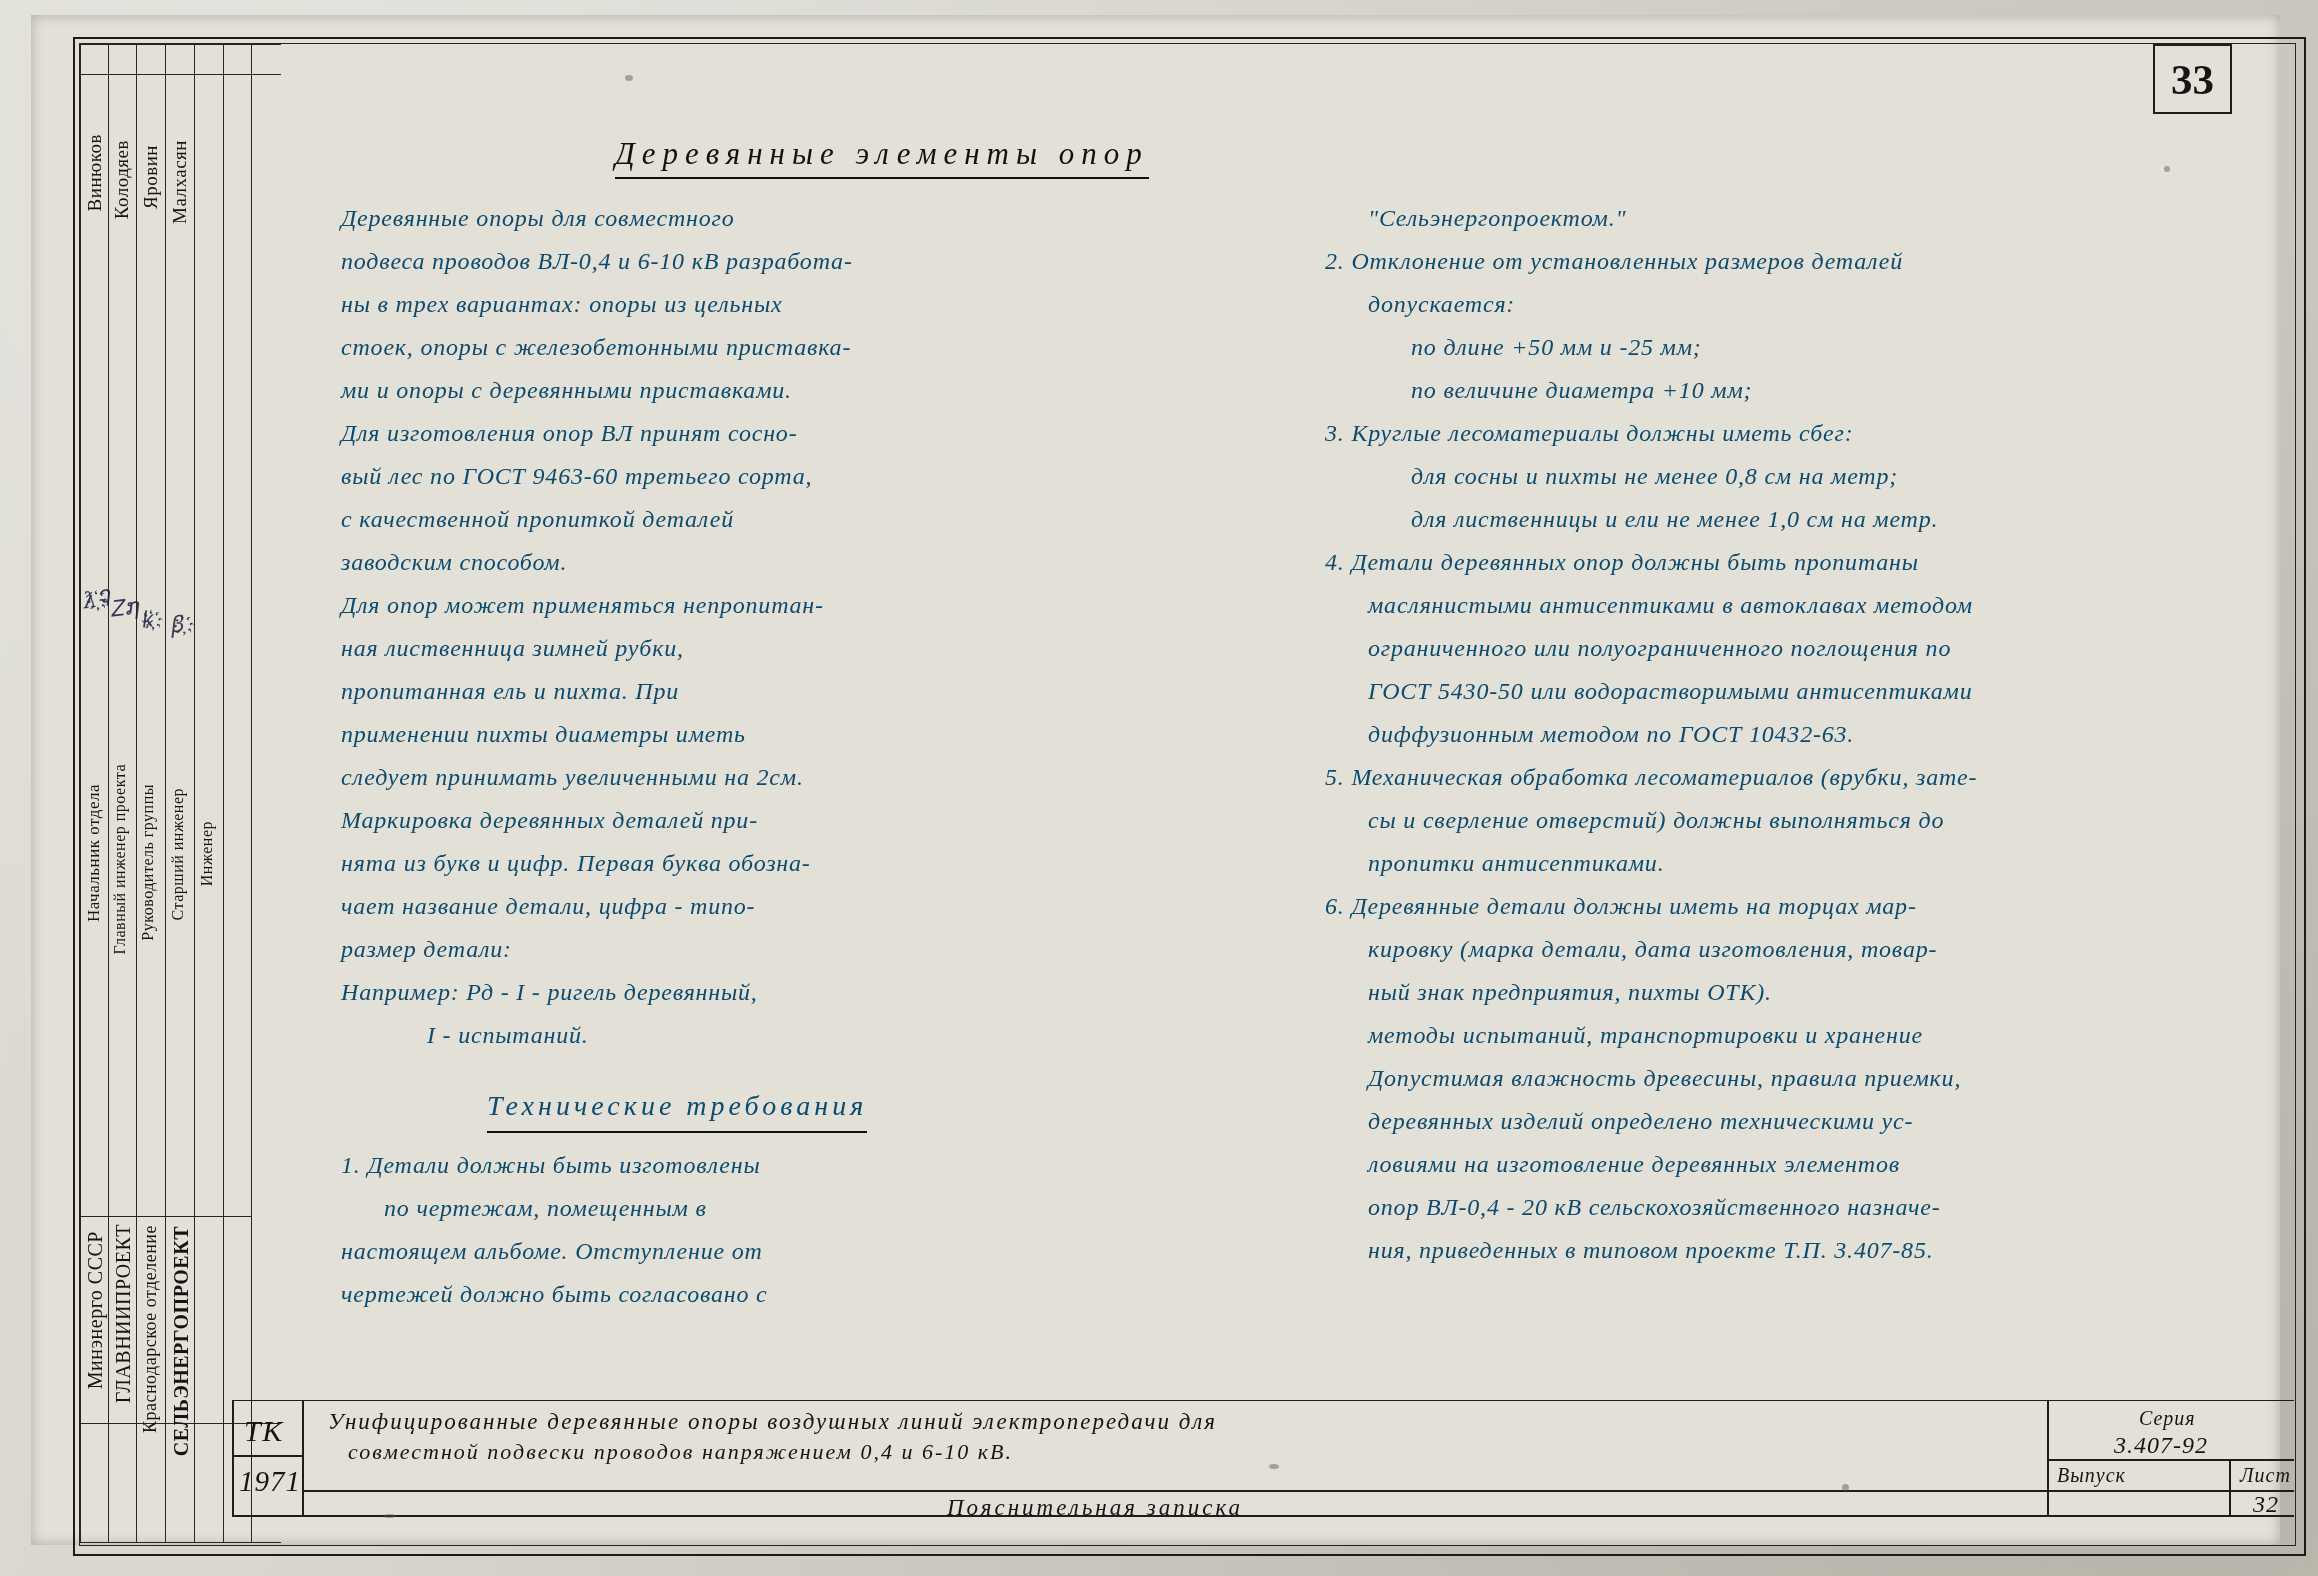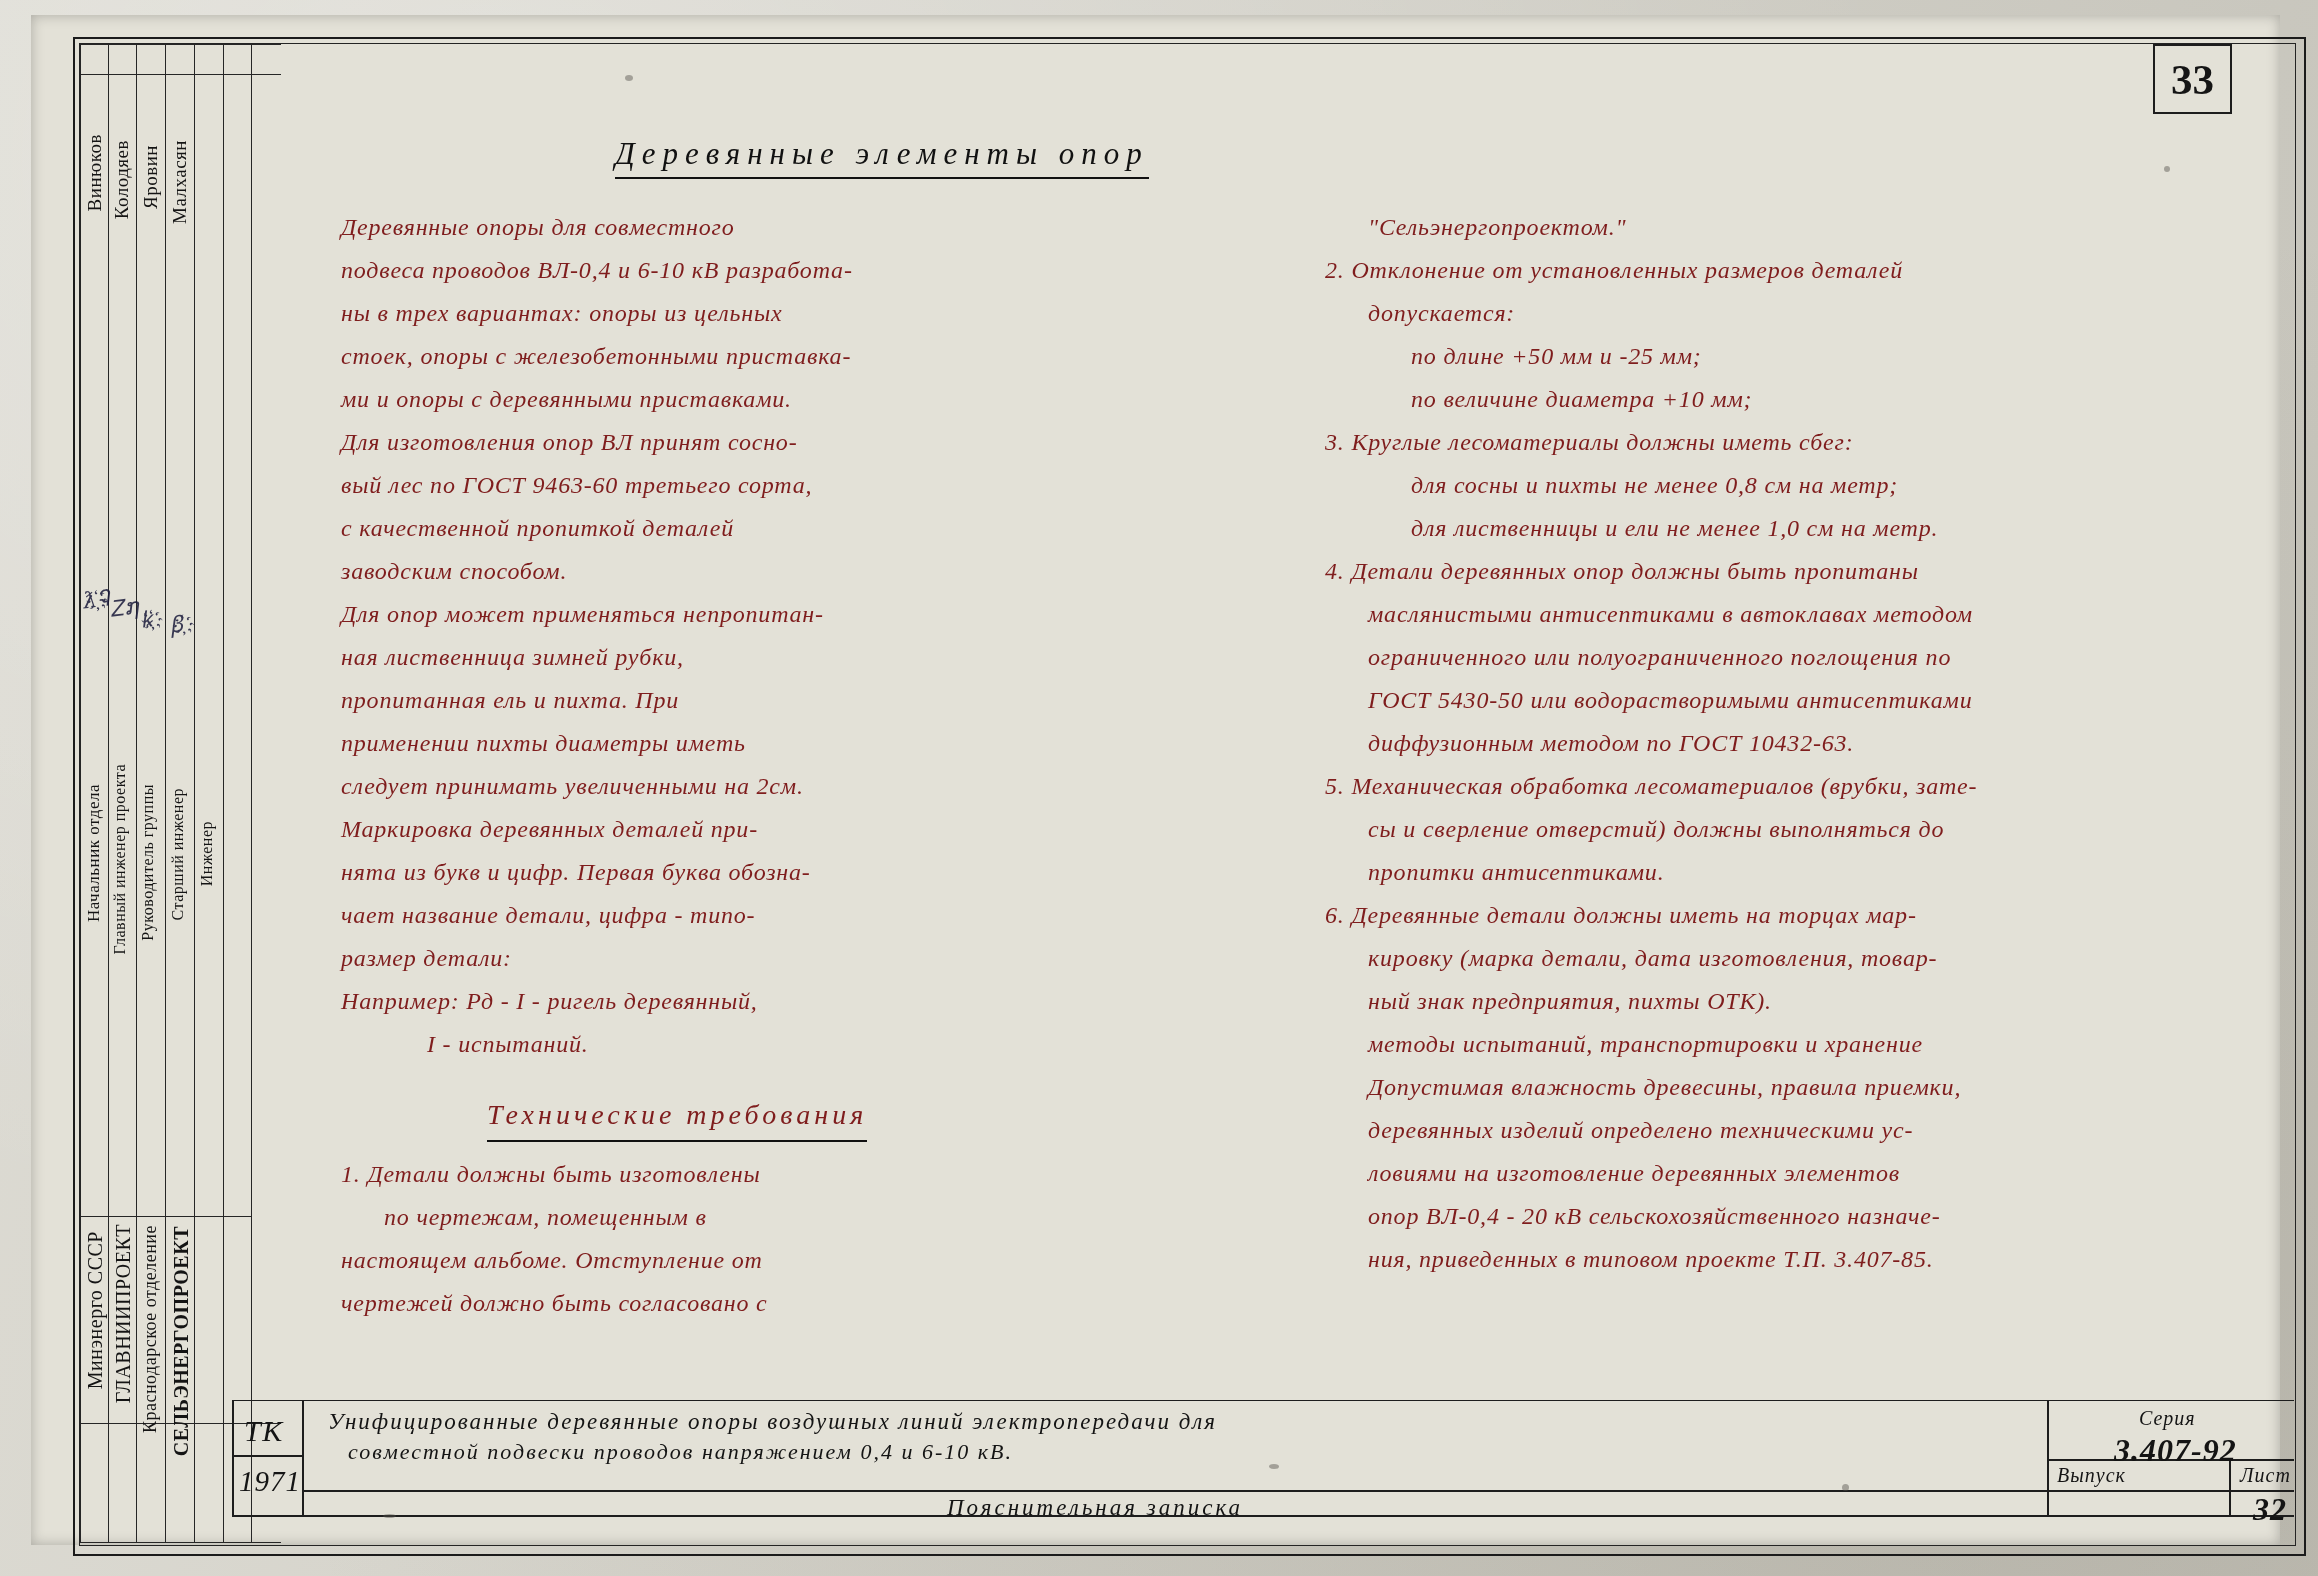--- a/index.html
+++ b/index.html
@@ -117,26 +117,26 @@
     font-family: "Liberation Serif", serif;
     font-style: italic;
     font-size: 31px;
     letter-spacing: 7px;
     color: #111;
     border-bottom: 2px solid #111;
     padding-bottom: 5px;
   }
   .col {
     position: absolute;
-    top: 100px;
+    top: 91px;
     font-family: "Liberation Serif", serif;
     font-style: italic;
     font-size: 24px;
     line-height: 43px;
-    color: #7f1d1d;
+    color: #0c4a6e;
     letter-spacing: 0.8px;
   }
   .col-left { left: 48px; width: 870px; }
   .col-right { left: 1032px; width: 941px; }
   .line { white-space: nowrap; }
   .line.ind1 { padding-left: 43px; }
   .line.ind2 { padding-left: 86px; }
   .sub-title {
     font-family: "Liberation Serif", serif;
     font-style: italic;
@@ -181,21 +181,21 @@
     letter-spacing: 1.5px;
   }
   .year {
     font-size: 29px;
     letter-spacing: 1px;
   }
   .tb-main-1 { font-size: 23px; letter-spacing: 2px; }
   .tb-main-2 { font-size: 22px; letter-spacing: 2px; }
   .tb-main-3 { font-size: 23px; letter-spacing: 3px; }
   .tb-right-s { font-size: 20px; letter-spacing: 1px; }
-  .tb-right-b { font-size: 32px; letter-spacing: 1px; font-weight: bold; }
+  .tb-right-b { font-size: 24px; letter-spacing: 1px; }
   .signature {
     position: absolute;
     font-family: "DejaVu Serif", serif;
     font-style: italic;
     font-size: 22px;
     color: #1a1a3a;
     transform: rotate(-7deg);
     opacity: 0.85;
   }
   .speck {

